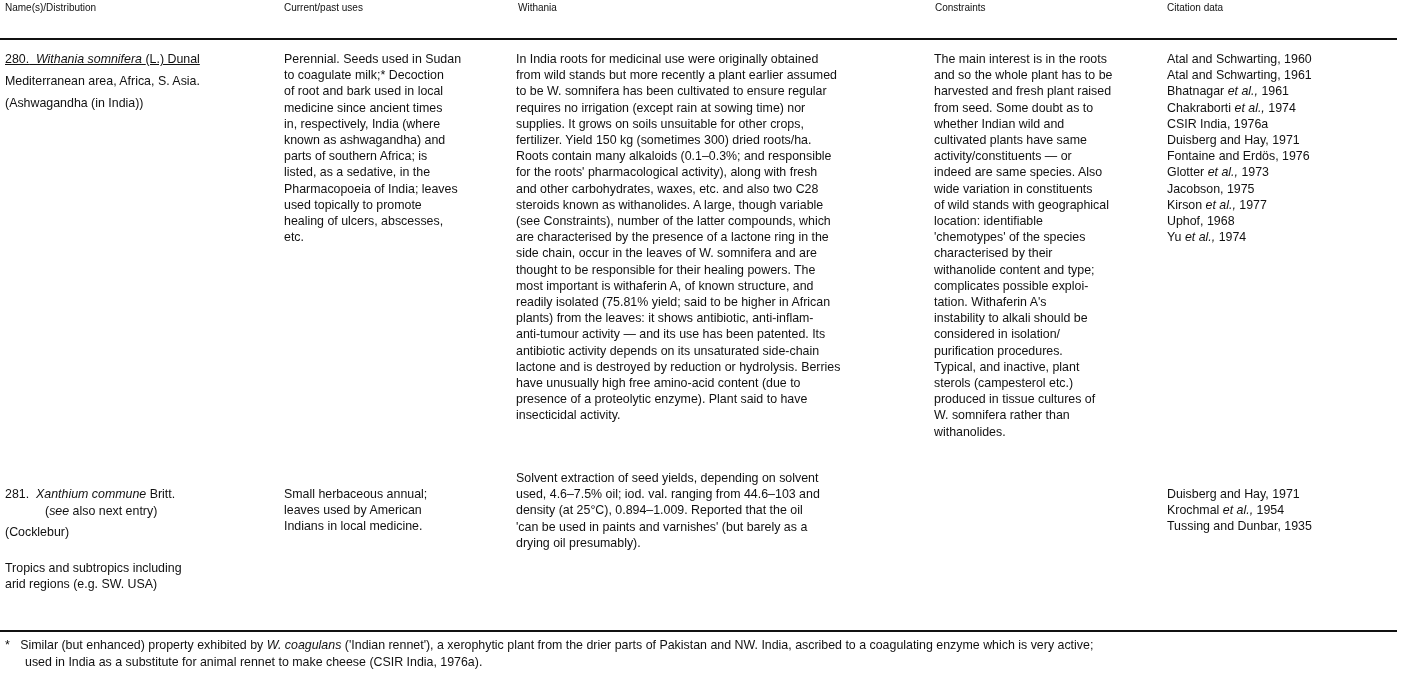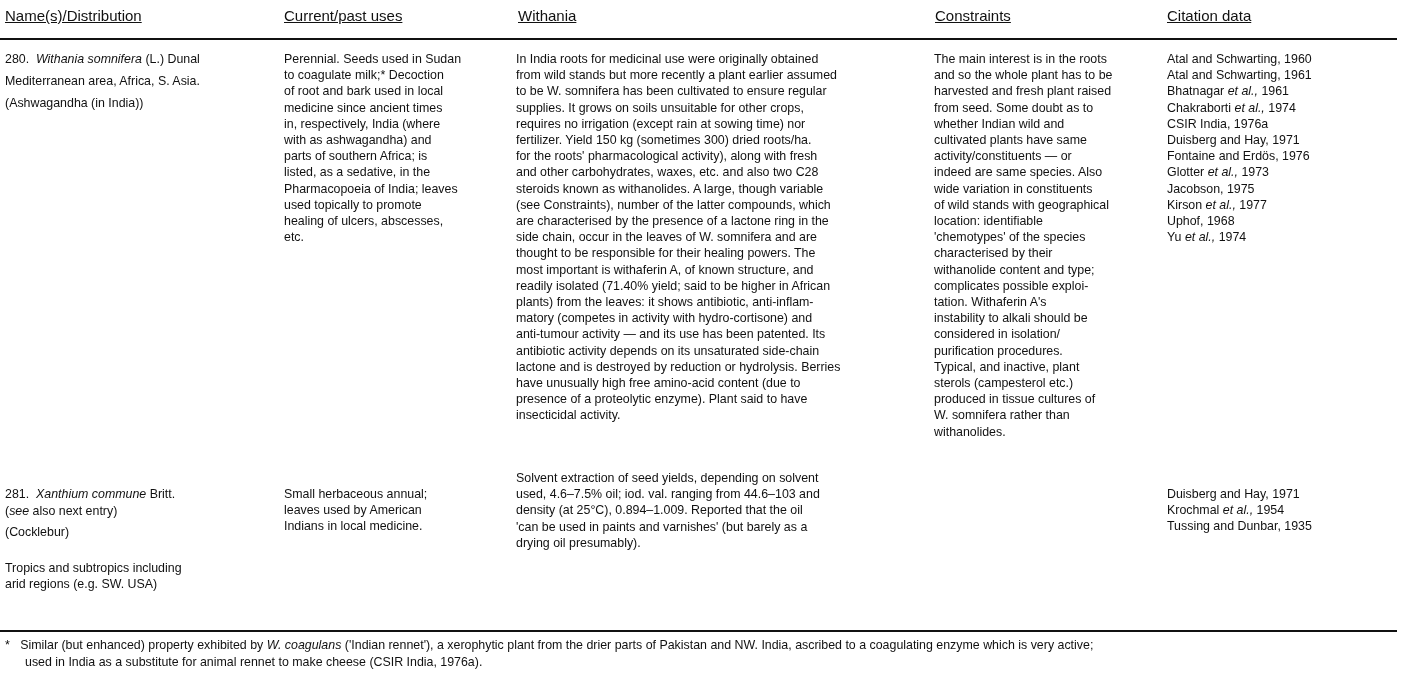--- a/index.html
+++ b/index.html
@@ -2,81 +2,81 @@
 <html><head>
   <meta charset="utf-8">
   <style>
     html, body { margin: 0; padding: 0; background: #ffffff; }
     body {
       width: 1405px; height: 690px; position: relative; overflow: hidden;
       font-family: "Liberation Sans", "DejaVu Sans", sans-serif;
       color: #111111; font-size: 12.4px;
     }
     .col { position: absolute; }
-    .hdr { position: absolute; top: 8px; font-size: 15px; line-height: 16px; text-decoration: underline; }
+    .hdr { position: absolute; top: 0; font-size: 10px; line-height: 16px; }
     .rule { position: absolute; left: 0; height: 1.5px; background: #111; }
     .line { white-space: nowrap; line-height: 16.2px; display: block; }
     .name-line { white-space: nowrap; display: block; }
     i, .it { font-style: italic; }
     .cite { white-space: nowrap; display: block; line-height: 16.2px; }
     .foot-line { white-space: nowrap; display: block; line-height: 17px; }
   </style>
 </head>
 <body>
 
 <div class="hdr" style="left:5px;">Name(s)/Distribution</div>
 <div class="hdr" style="left:284px;">Current/past uses</div>
 <div class="hdr" style="left:518px;">Withania</div>
 <div class="hdr" style="left:935px;">Constraints</div>
 <div class="hdr" style="left:1167px;">Citation data</div>
 <div class="rule" style="top:38px; width:1397px;"></div>
 
 <div class="col" style="left:5px; top:50px; width:270px;">
-  <span class="name-line" style="line-height:18px;">
+  <span class="name-line" style="line-height:18px;text-decoration:underline;">
     <span>280.</span>&nbsp;
     <i>Withania somnifera</i>
     <span>(L.) Dunal</span>
   </span>
   <span class="name-line" style="line-height:18px; margin-top:4px;">Mediterranean area, Africa, S. Asia.</span>
   <span class="name-line" style="line-height:18px; margin-top:4px;">(Ashwagandha (in India))</span>
 </div>
 
 <div class="col" style="left:284px; top:51px; width:225px;">
   <span class="line">Perennial.  Seeds used in Sudan</span>
   <span class="line">to coagulate milk;* Decoction</span>
   <span class="line">of root and bark used in local</span>
   <span class="line">medicine since ancient times</span>
   <span class="line">in, respectively, India (where</span>
-  <span class="line">with as ashwagandha) and</span>
+  <span class="line">known as ashwagandha) and</span>
   <span class="line">parts of southern Africa; is</span>
   <span class="line">listed, as a sedative, in the</span>
   <span class="line">Pharmacopoeia of India; leaves</span>
   <span class="line">used topically to promote</span>
   <span class="line">healing of ulcers, abscesses,</span>
   <span class="line">etc.</span>
 </div>
 
 <div class="col" style="left:516px; top:51px; width:410px;">
   <span class="line">In India roots for medicinal use were originally obtained</span>
   <span class="line">from wild stands but more recently a plant earlier assumed</span>
   <span class="line">to be W. somnifera has been cultivated to ensure regular</span>
+  <span class="line">requires no irrigation (except rain at sowing time) nor</span>
   <span class="line">supplies.  It grows on soils unsuitable for other crops,</span>
-  <span class="line">requires no irrigation (except rain at sowing time) nor</span>
   <span class="line">fertilizer.  Yield 150 kg (sometimes 300) dried roots/ha.</span>
+  <span class="line">Roots contain many alkaloids (0.1–0.3%; and responsible</span>
   <span class="line">for the roots' pharmacological activity), along with fresh</span>
   <span class="line">and other carbohydrates, waxes, etc. and also two C28</span>
   <span class="line">steroids known as withanolides.  A large, though variable</span>
   <span class="line">(see Constraints), number of the latter compounds, which</span>
   <span class="line">are characterised by the presence of a lactone ring in the</span>
   <span class="line">side chain, occur in the leaves of W. somnifera and are</span>
   <span class="line">thought to be responsible for their healing powers.  The</span>
   <span class="line">most important is withaferin A, of known structure, and</span>
-  <span class="line">readily isolated (71.40% yield; said to be higher in African</span>
+  <span class="line">readily isolated (75.81% yield; said to be higher in African</span>
   <span class="line">plants) from the leaves: it shows antibiotic, anti-inflam-</span>
-  <span class="line">matory (competes in activity with hydro-cortisone) and</span>
   <span class="line">anti-tumour activity — and its use has been patented.  Its</span>
   <span class="line">antibiotic activity depends on its unsaturated side-chain</span>
   <span class="line">lactone and is destroyed by reduction or hydrolysis.  Berries</span>
   <span class="line">have unusually high free amino-acid content (due to</span>
   <span class="line">presence of a proteolytic enzyme).  Plant said to have</span>
   <span class="line">insecticidal activity.</span>
 </div>
 
 <div class="col" style="left:934px; top:51px; width:225px;">
   <span class="line">The main interest is in the roots</span>
@@ -119,21 +119,21 @@
   <span class="cite"><span>Uphof,</span><i></i><span> 1968</span></span>
   <span class="cite"><span>Yu </span><i>et al.,</i><span> 1974</span></span>
 </div>
 
 <div class="col" style="left:5px; top:486px; width:270px;">
   <span class="name-line" style="line-height:17px;">
     <span>281.</span>&nbsp;
     <i>Xanthium commune</i>
     <span>Britt.</span>
   </span>
-  <span class="name-line" style="line-height:17px;">(<i>see</i> <span>also next entry)</span></span>
+  <span class="name-line" style="line-height:17px;margin-left:40px;">(<i>see</i> <span>also next entry)</span></span>
   <span class="name-line" style="line-height:17px; margin-top:4px;">(Cocklebur)</span>
   <span class="name-line" style="line-height:16px; margin-top:19px;">Tropics and subtropics including</span>
   <span class="name-line" style="line-height:16px;">arid regions (e.g. SW. USA)</span>
 </div>
 
 <div class="col" style="left:284px; top:486px; width:225px;">
   <span class="line">Small herbaceous annual;</span>
   <span class="line">leaves used by American</span>
   <span class="line">Indians in local medicine.</span>
 </div>

